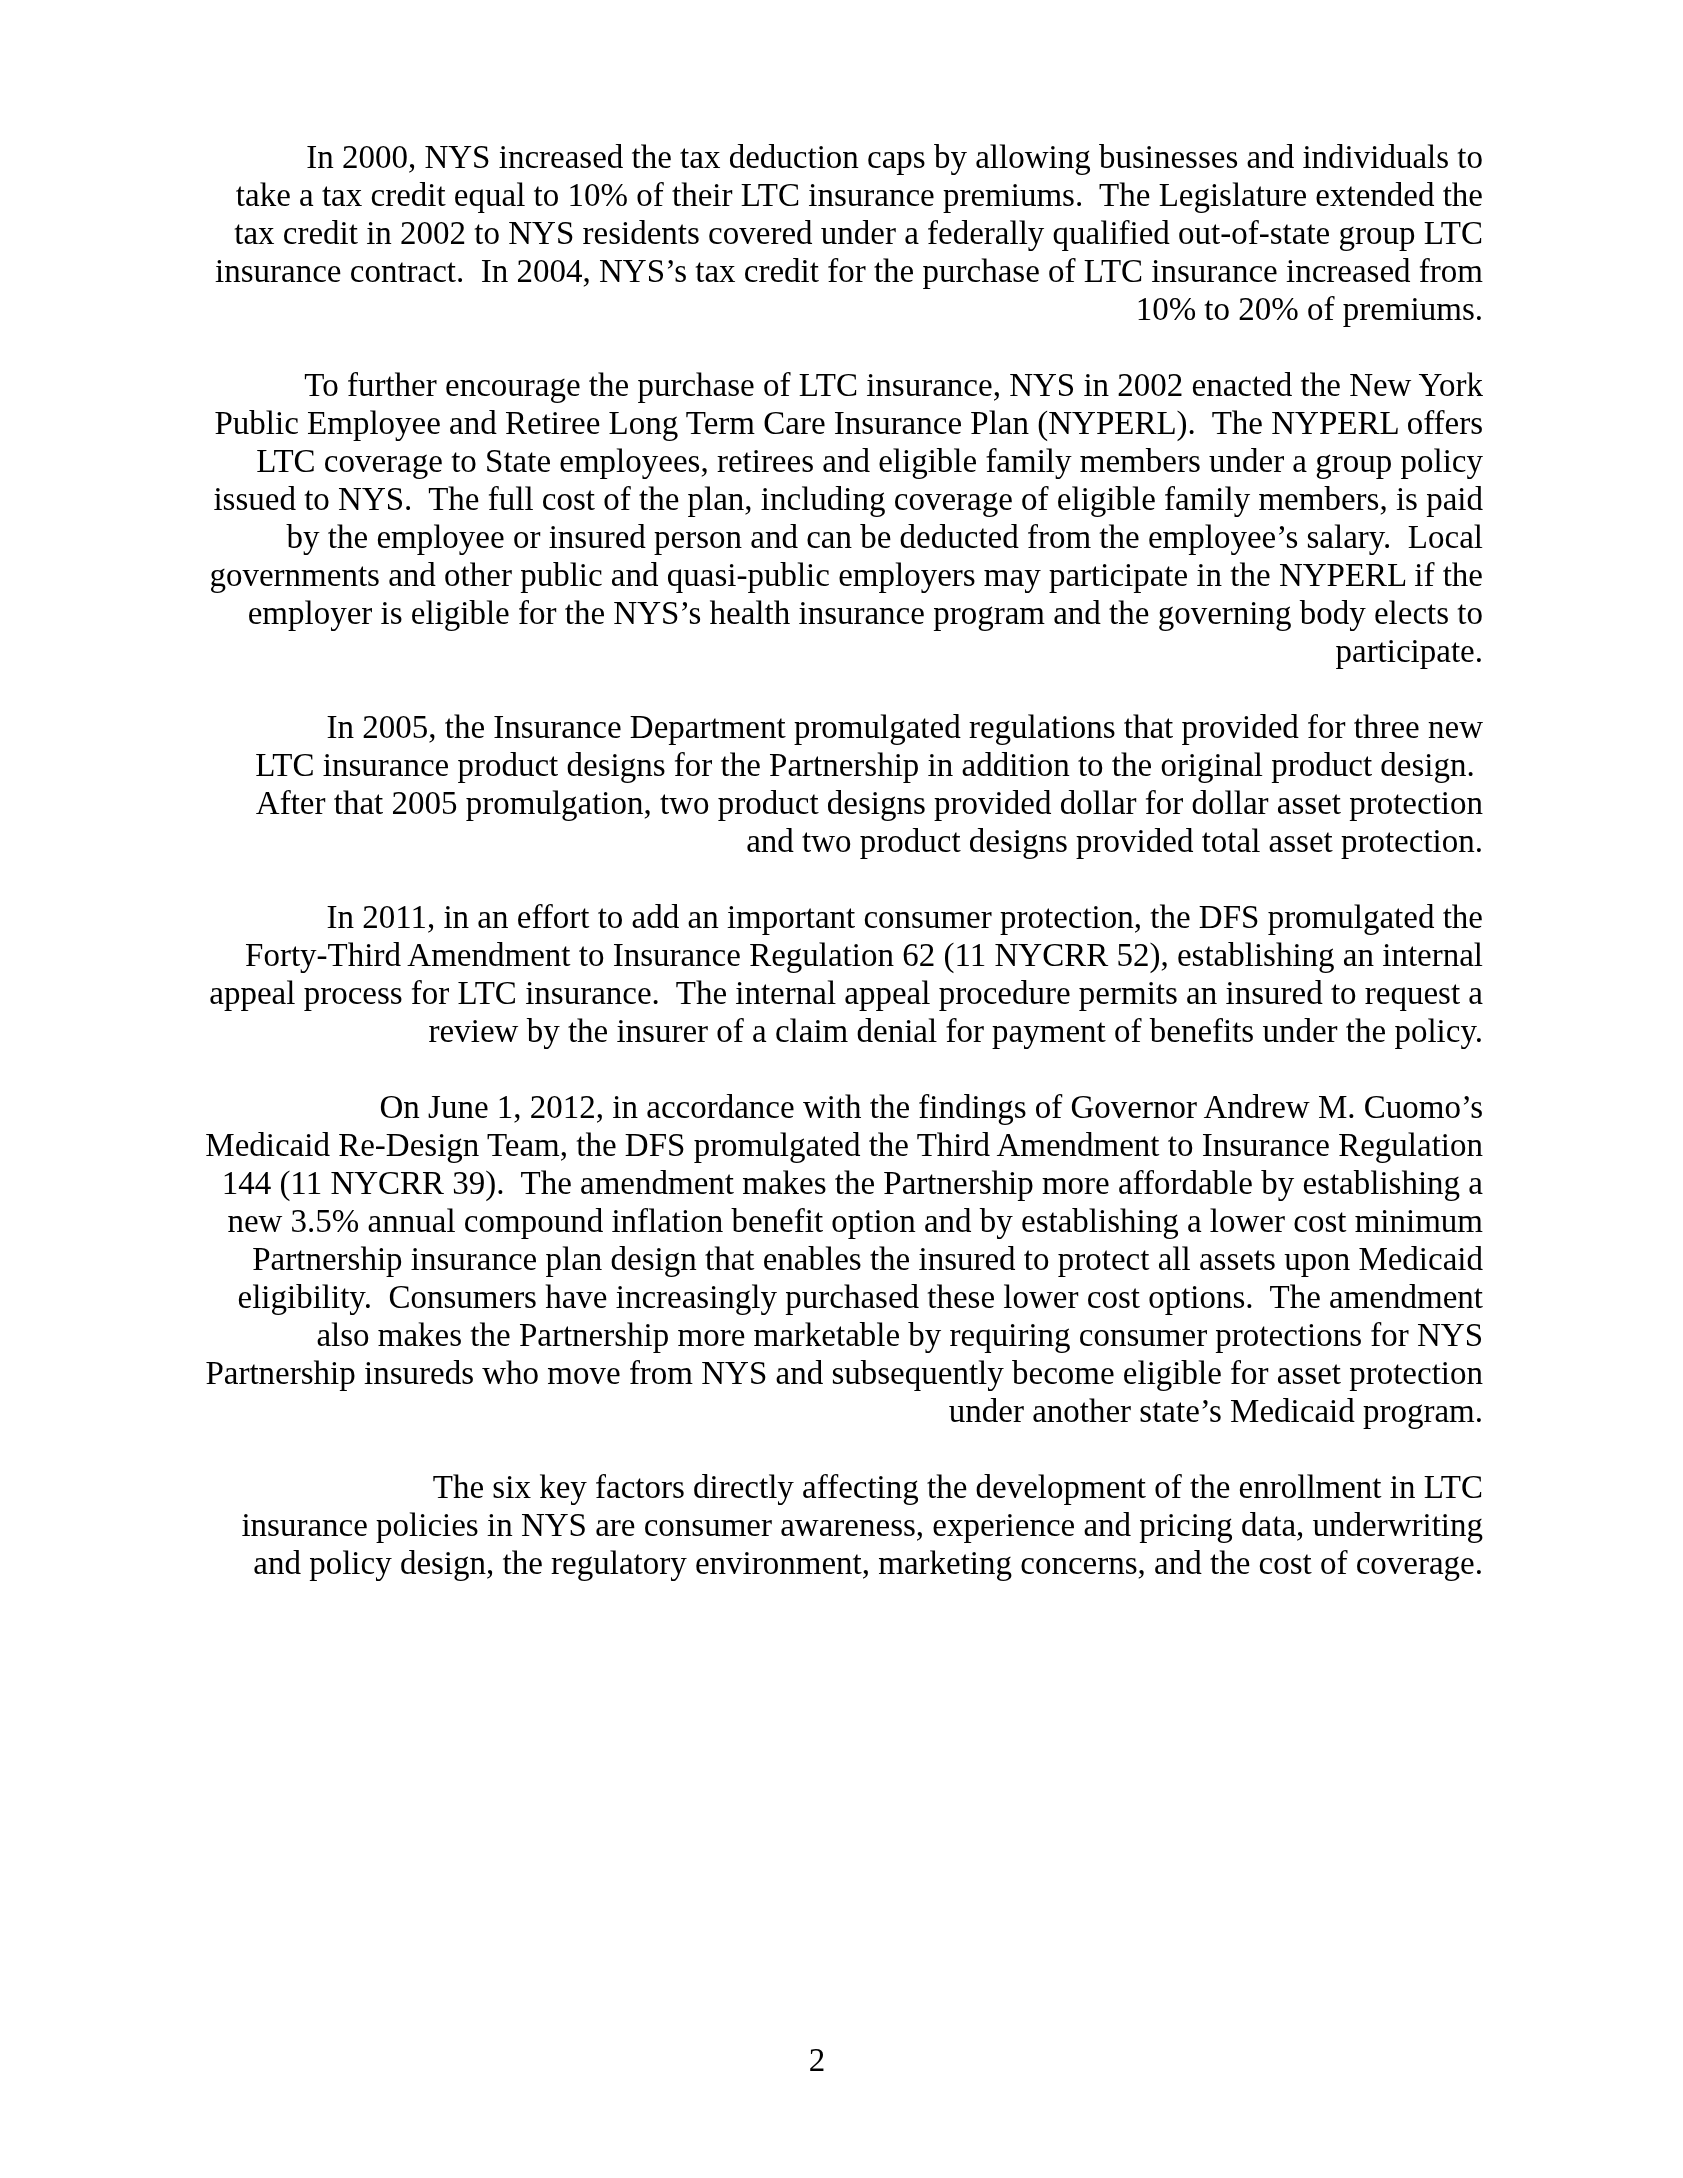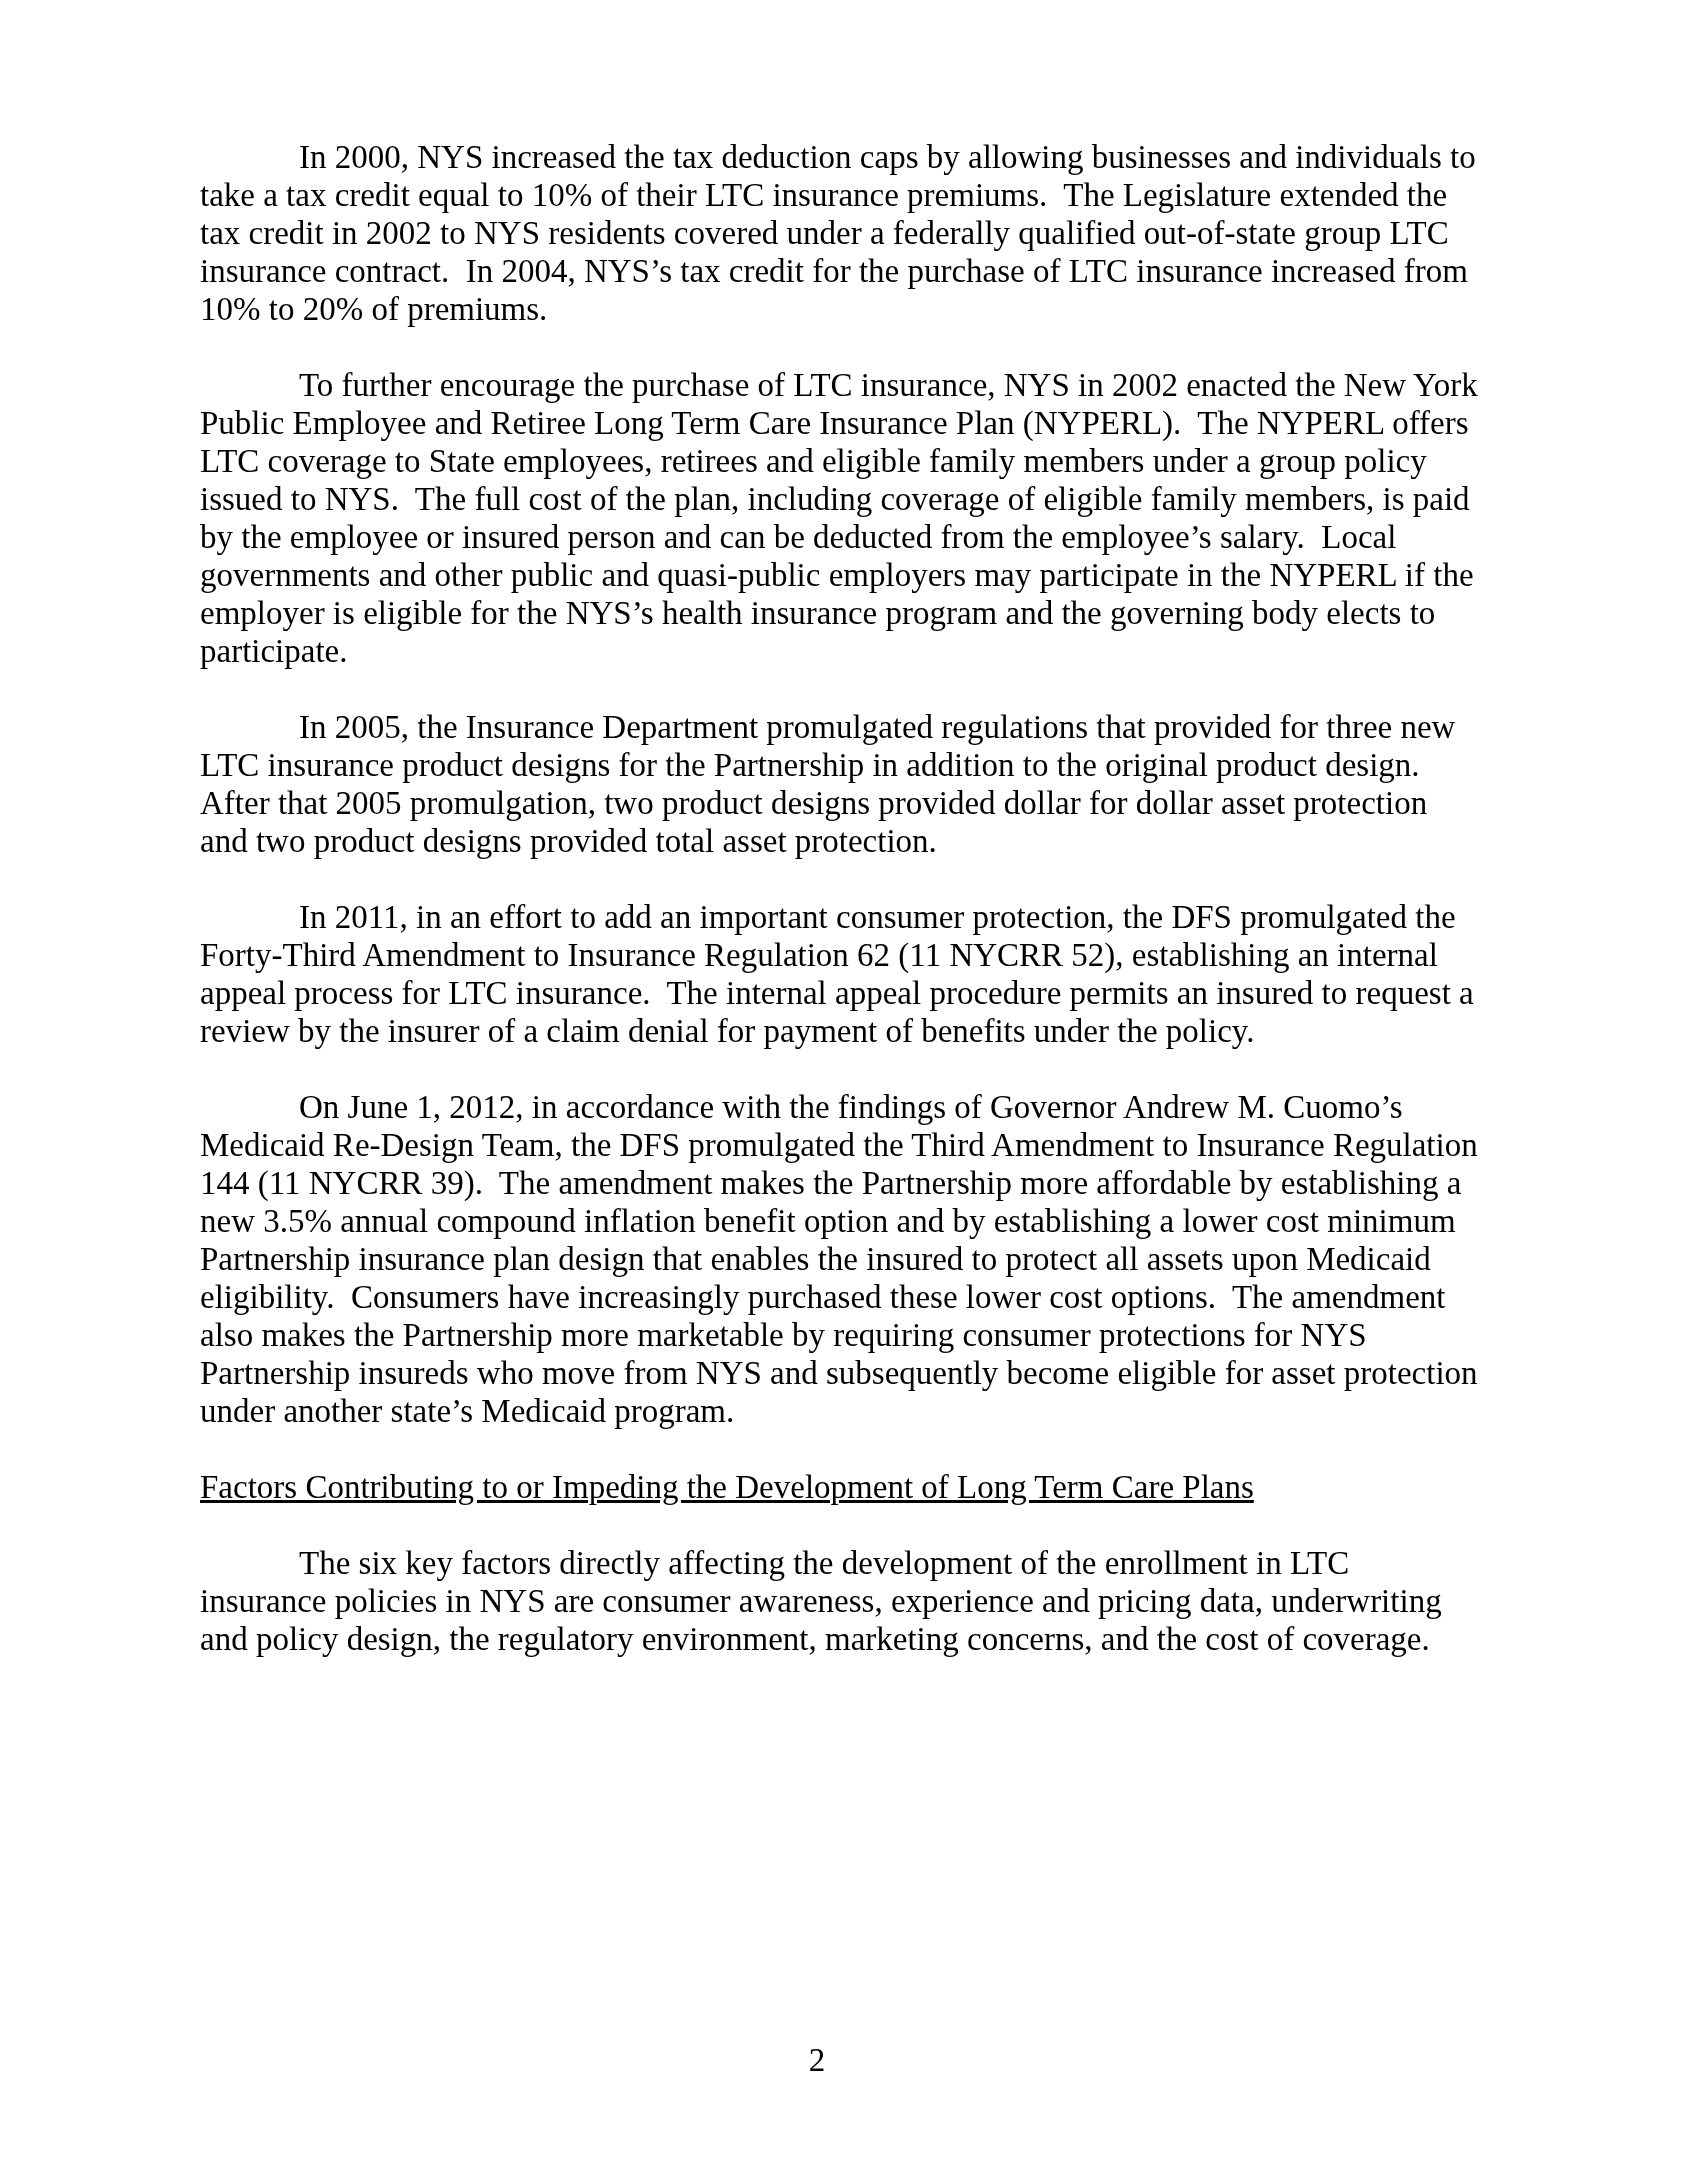--- a/index.html
+++ b/index.html
@@ -16,21 +16,21 @@
     font-family: "Liberation Serif", serif;
     overflow: hidden;
   }
   .content {
     position: absolute;
     left: 200px;
     top: 138px;
     width: 1283px;
     font-size: 33px;
     line-height: 38px;
-    text-align: left;
+    text-align: right;
   }
   .para {
     margin: 0 0 38px 0;
     text-indent: 99px;
   }
   .heading {
     margin: 0 0 38px 0;
     font-size: 33px;
     line-height: 38px;
     font-weight: normal;
@@ -50,18 +50,17 @@
 </head>
 <body>
 
 <div class="page">
   <div class="content">
     <p class="para">In 2000, NYS increased the tax deduction caps by allowing businesses and individuals to take a tax credit equal to 10% of their LTC insurance premiums.&nbsp; The Legislature extended the tax credit in 2002 to NYS residents covered under a federally qualified out-of-state group LTC insurance contract.&nbsp; In 2004, NYS’s tax credit for the purchase of LTC insurance increased from 10% to 20% of premiums.</p>
     <p class="para">To further encourage the purchase of LTC insurance, NYS in 2002 enacted the New York Public Employee and Retiree Long Term Care Insurance Plan (NYPERL).&nbsp; The NYPERL offers LTC coverage to State employees, retirees and eligible family members under a group policy issued to NYS.&nbsp; The full cost of the plan, including coverage of eligible family members, is paid by the employee or insured person and can be deducted from the employee’s salary.&nbsp; Local governments and other public and quasi-public employers may participate in the NYPERL if the employer is eligible for the NYS’s health insurance program and the governing body elects to participate.</p>
     <p class="para">In 2005, the Insurance Department promulgated regulations that provided for three new LTC insurance product designs for the Partnership in addition to the original product design.&nbsp; After that 2005 promulgation, two product designs provided dollar for dollar asset protection and two product designs provided total asset protection.</p>
     <p class="para">In 2011, in an effort to add an important consumer protection, the DFS promulgated the Forty-Third Amendment to Insurance Regulation 62 (11 NYCRR 52), establishing an internal appeal process for LTC insurance.&nbsp; The internal appeal procedure permits an insured to request a review by the insurer of a claim denial for payment of benefits under the policy.</p>
     <p class="para">On June 1, 2012, in accordance with the findings of Governor Andrew M. Cuomo’s Medicaid Re-Design Team, the DFS promulgated the Third Amendment to Insurance Regulation 144 (11 NYCRR 39).&nbsp; The amendment makes the Partnership more affordable by establishing a new 3.5% annual compound inflation benefit option and by establishing a lower cost minimum Partnership insurance plan design that enables the insured to protect all assets upon Medicaid eligibility.&nbsp; Consumers have increasingly purchased these lower cost options.&nbsp; The amendment also makes the Partnership more marketable by requiring consumer protections for NYS Partnership insureds who move from NYS and subsequently become eligible for asset protection under another state’s Medicaid program.</p>
-    <h2 class="heading">Factors Contributing to or Impeding the Development of Long Term Care Plans</h2>
     <p class="para">The six key factors directly affecting the development of the enrollment in LTC insurance policies in NYS are consumer awareness, experience and pricing data, underwriting and policy design, the regulatory environment, marketing concerns, and the cost of coverage.</p>
   </div>
   <div class="page-number">2</div>
 </div>
 
 
 </body></html>

